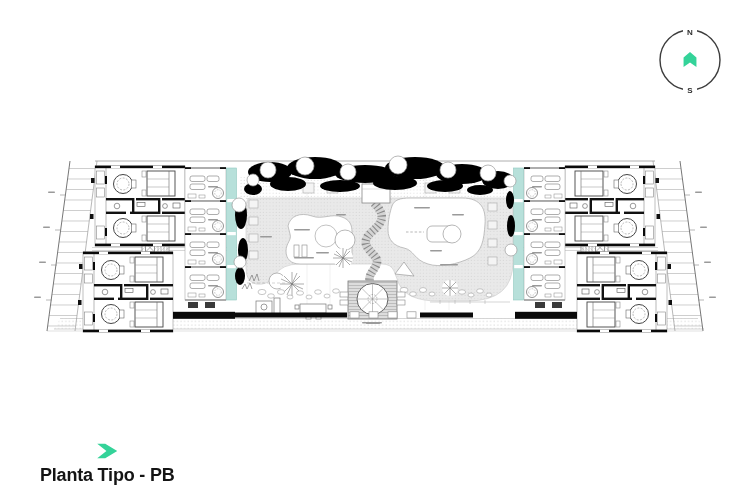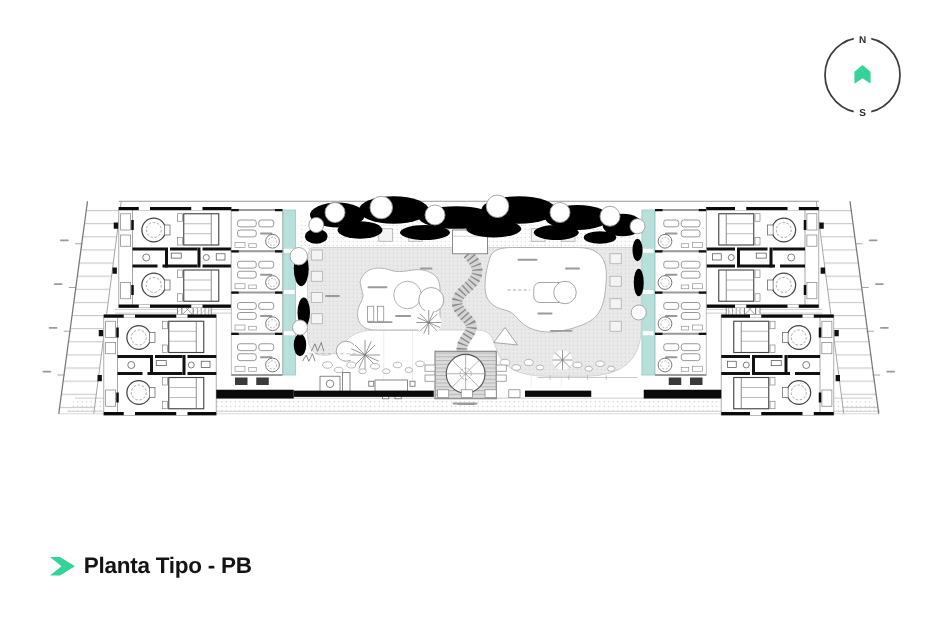--- a/index.html
+++ b/index.html
@@ -5,21 +5,21 @@
   html,body{margin:0;padding:0;background:#fff;}
   .canvas{position:relative;width:750px;height:500px;background:#ffffff;overflow:hidden;
           font-family:"Liberation Sans",sans-serif;}
   
   .compass{position:absolute;left:656px;top:26px;width:68px;height:68px;}
   .compass svg{display:block;}
   .compass-marker{position:absolute;left:27px;top:26px;width:14px;height:15px;
     background:var(--green,#34d399);
     clip-path:polygon(50% 0%,96% 36%,96% 100%,50% 70%,4% 100%,4% 36%);}
   
-  .titlebar{position:absolute;left:40px;top:443px;display:flex;align-items:flex-end;gap:7px;}
+  .titlebar{position:absolute;left:40px;top:443px;display:flex;align-items:center;gap:7px;flex-direction:column;}
   .title-chevron{width:20px;height:16px;background:var(--green,#34d399);
     clip-path:polygon(0% 4%,40% 4%,100% 50%,40% 96%,0% 96%,46% 50%);}
   .title-text{font-size:18px;font-weight:700;color:#141414;letter-spacing:-0.2px;line-height:18px;}
   
   .plan{position:absolute;left:0;top:0;}
 </style>
 </head>
 <body>
 
 <div class="canvas" style="--green:#34d399">

